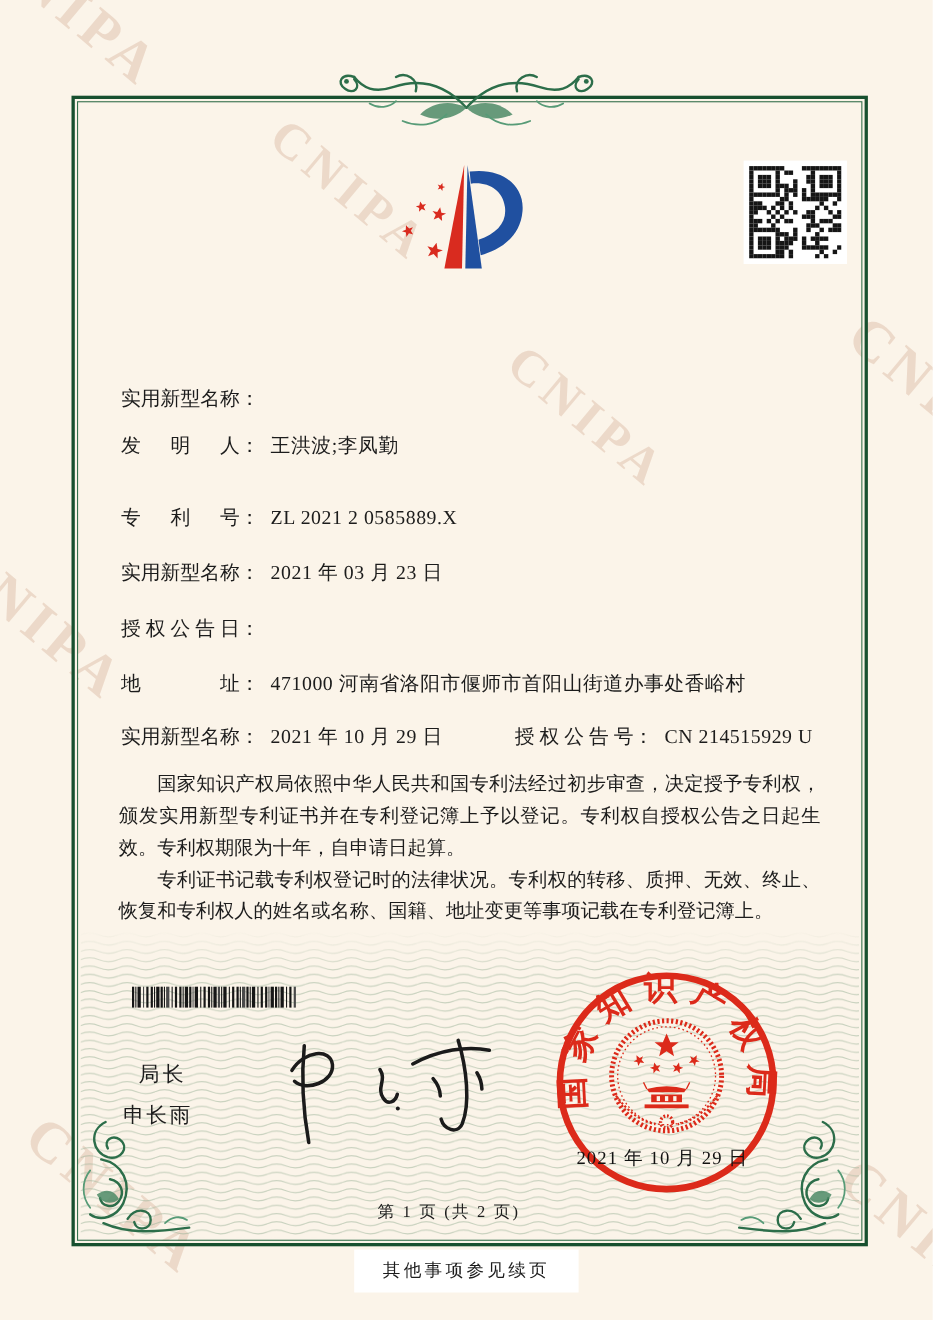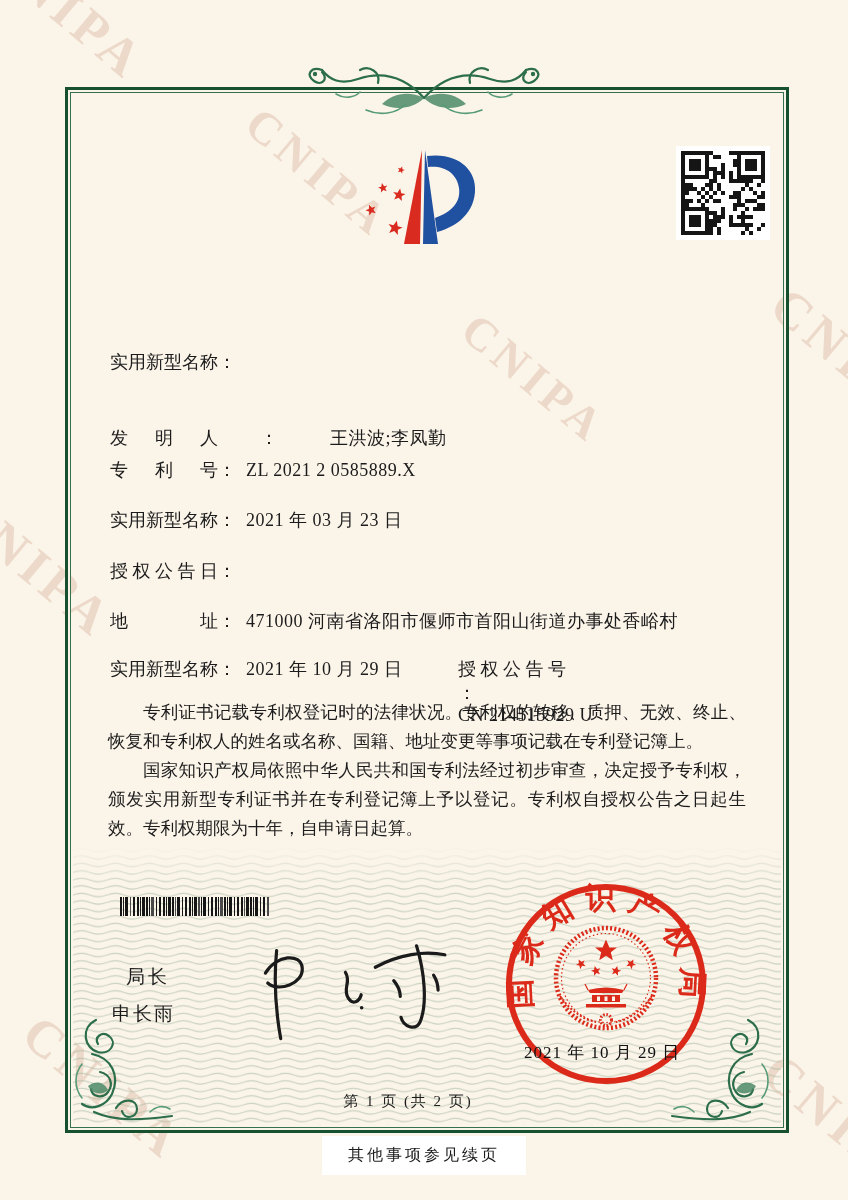--- a/index.html
+++ b/index.html
@@ -375,21 +375,21 @@
         <rect x="60" y="80" width="4" height="4" fill="#151515"></rect>
         <rect x="68" y="80" width="4" height="4" fill="#151515"></rect>
       </svg>
   </div>
 
 
   <div class="field-row" style="top:350px;">
     <span class="field-label">实用新型名称</span>
       <span class="field-colon">：</span>
   </div>
-  <div class="field-row" style="top:426px;gap:42px;">
+  <div class="field-row" style="top:393px;">
     <span class="field-label">发明人</span>
       <span class="field-colon">：</span>
       <span class="field-value">王洪波;李凤勤</span>
   </div>
   <div class="field-row" style="top:458px;">
     <span class="field-label">专利号</span>
       <span class="field-colon">：</span>
       <span class="field-value">ZL 2021 2 0585889.X</span>
   </div>
   <div class="field-row" style="top:508px;">
@@ -404,29 +404,29 @@
   <div class="field-row" style="top:609px;">
     <span class="field-label">地址</span>
       <span class="field-colon">：</span>
       <span class="field-value">471000 河南省洛阳市偃师市首阳山街道办事处香峪村</span>
   </div>
   <div class="field-row" style="top:657px;">
     <span class="field-label">实用新型名称</span>
       <span class="field-colon">：</span>
       <span class="field-value">2021 年 10 月 29 日</span>
   </div>
-  <div class="field-row" style="top:657px;left:450px;flex-direction:column;">
+  <div class="field-row" style="top:657px;left:468px;">
     <span class="field-label">授权公告号</span>
       <span class="field-colon">：</span>
       <span class="field-value">CN 214515929 U</span>
   </div>
 
   <div class="body-text">
+    <p>国家知识产权局依照中华人民共和国专利法经过初步审查，决定授予专利权，颁发实用新型专利证书并在专利登记簿上予以登记。专利权自授权公告之日起生效。专利权期限为十年，自申请日起算。</p>
     <p>专利证书记载专利权登记时的法律状况。专利权的转移、质押、无效、终止、恢复和专利权人的姓名或名称、国籍、地址变更等事项记载在专利登记簿上。</p>
-    <p>国家知识产权局依照中华人民共和国专利法经过初步审查，决定授予专利权，颁发实用新型专利证书并在专利登记簿上予以登记。专利权自授权公告之日起生效。专利权期限为十年，自申请日起算。</p>
   </div>
 
   <div class="barcode" id="barcode">
       <span style="display: inline-block; height: 100%; background: rgb(22, 22, 22); width: 2px; margin-right: 1px;"></span>
       <span style="display: inline-block; height: 100%; background: rgb(22, 22, 22); width: 1px; margin-right: 1px;"></span>
       <span style="display: inline-block; height: 100%; background: rgb(22, 22, 22); width: 3px; margin-right: 2px;"></span>
       <span style="display: inline-block; height: 100%; background: rgb(74, 74, 74); width: 1px; margin-right: 2px;"></span>
       <span style="display: inline-block; height: 100%; background: rgb(22, 22, 22); width: 2px; margin-right: 2px;"></span>
       <span style="display: inline-block; height: 100%; background: rgb(22, 22, 22); width: 2px; margin-right: 1px;"></span>
       <span style="display: inline-block; height: 100%; background: rgb(22, 22, 22); width: 1px; margin-right: 1px;"></span>

